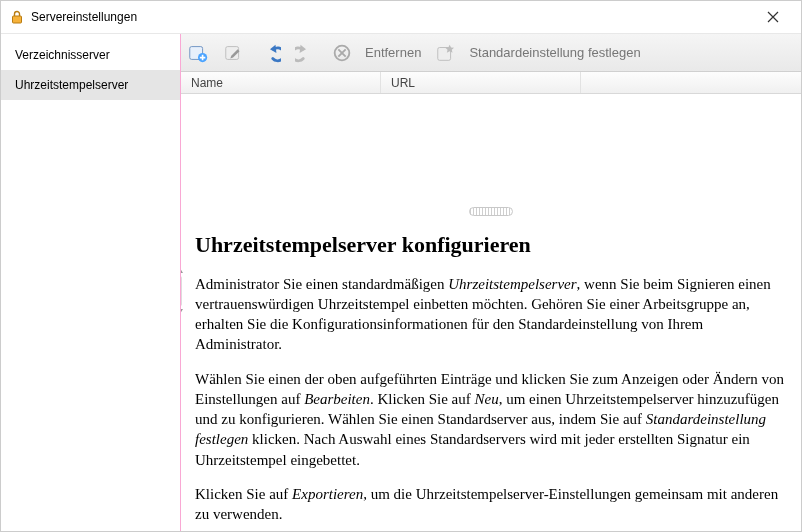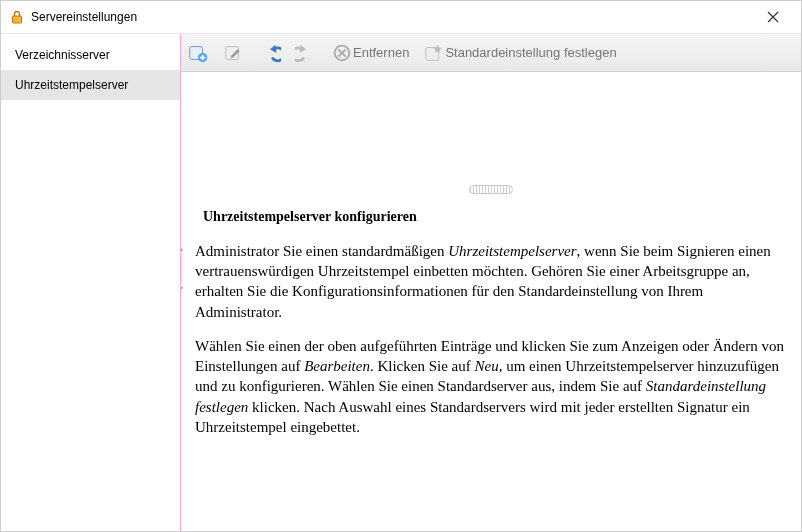--- a/index.html
+++ b/index.html
@@ -8,32 +8,32 @@
   .titlebar { height: 30px; display: flex; align-items: center; padding: 16px 8px; border-bottom: 1px solid #e8e8e8; }
   .titlebar .icon { width: 16px; height: 16px; margin-right: 6px; display: flex; align-items: center; justify-content: center; }
   .titlebar .title { flex: 1; font-size: 12px; }
   .titlebar .close { width: 40px; height: 100%; display: flex; align-items: center; justify-content: center; font-size: 14px; cursor: default; }
   .body { flex: 1; display: flex; min-height: 0; }
   .sidebar { width: 180px; border-right: 1px solid #f9a8d4; padding-top: 6px; }
   .sidebar .item { padding: 8px 14px; font-size: 12px; cursor: default; }
   .sidebar .item.selected { background: #e5e5e5; }
   .main { flex: 1; display: flex; flex-direction: column; min-height: 0; }
   .toolbar { height: 38px; background: linear-gradient(#f5f5f5,#e9e9e9); border-bottom: 1px solid #d0d0d0; display: flex; align-items: center; padding: 0 6px; gap: 14px; }
-  .tbtn { display: flex; align-items: center; gap: 0; color: #767676; font-size: 13px; cursor: default; }
+  .tbtn { display: flex; align-items: center; gap: 12px; color: #767676; font-size: 13px; cursor: default; }
   .tbtn.enabled { color: #333; }
   .tbtn svg { width: 22px; height: 22px; }
   .listhead { height: 22px; background: linear-gradient(#fdfdfd,#f0f0f0); border-bottom: 1px solid #d8d8d8; display: flex; align-items: center; font-size: 12px; color: #444; }
   .listhead .col { padding: 0 10px; border-right: 1px solid #e2e2e2; height: 100%; display: flex; align-items: center; }
   .col-name { width: 200px; }
   .col-url { width: 200px; }
   .listbody { height: 110px; background: #fff; }
   .splitter { height: 14px; display: flex; align-items: center; justify-content: center; position: relative; }
   .grip { width: 44px; height: 9px; border: 1px solid #c8c8c8; border-radius: 5px; background: repeating-linear-gradient(90deg,#cfcfcf 0 1px,transparent 1px 3px); }
   .content { flex: 1; overflow: auto; padding: 6px 14px 10px 14px; font-family: Georgia, "Times New Roman", serif; font-size: 15px; line-height: 1.35; color: #000; position: relative; }
-  .content h2 { font-family: Georgia, "Times New Roman", serif; font-weight: bold; font-size: 14px; margin: 6px 0 14px 8px; }
+  .content h2 { font-family: Georgia, "Times New Roman", serif; font-weight: bold; font-size: 22px; margin: 6px 0 14px 0; }
   .content p { margin: 0 0 14px 0; }
   .content em { font-style: italic; }
   .scroll-indicator { position: absolute; left: -6px; top: 48px; width: 10px; height: 50px; }
   .scroll-indicator svg { width: 10px; height: 50px; }
 </style>
 </head>
 <body>
 
 <div class="window">
 
@@ -96,20 +96,25 @@
         </div>
         <div class="tbtn">
           <svg viewBox="0 0 24 24">
             <rect x="3" y="6" width="14" height="14" rx="2" fill="#eee" stroke="#bbb"></rect>
             <path d="M16 3l1.5 3 3.3.3-2.5 2.2.8 3.2L16 10l-3.1 1.7.8-3.2L11.2 6.3l3.3-.3z" fill="#bdbdbd"></path>
           </svg>
           <span>Standardeinstellung festlegen</span>
         </div>
       </div>
 
+      <div class="listhead">
+        <div class="col col-name">Name</div>
+        <div class="col col-url">URL</div>
+        <div class="col" style="flex:1;border-right:none"></div>
+      </div>
 
       <div class="listbody"></div>
 
       <div class="splitter">
         <div class="grip"></div>
       </div>
 
       <div class="content">
         <div class="scroll-indicator">
           <svg viewBox="0 0 10 50">
@@ -121,17 +126,20 @@
         <h2>Uhrzeitstempelserver konfigurieren</h2>
 
         <p>
           <span>Administrator Sie einen standardmäßigen </span><em>Uhrzeitstempelserver</em><span>, wenn Sie beim Signieren einen vertrauenswürdigen Uhrzeitstempel einbetten möchten. Gehören Sie einer Arbeitsgruppe an, erhalten Sie die Konfigurationsinformationen für den Standardeinstellung von Ihrem Administrator.</span>
         </p>
 
         <p>
           <span>Wählen Sie einen der oben aufgeführten Einträge und klicken Sie zum Anzeigen oder Ändern von Einstellungen auf </span><em>Bearbeiten</em><span>. Klicken Sie auf </span><em>Neu</em><span>, um einen Uhrzeitstempelserver hinzuzufügen und zu konfigurieren. Wählen Sie einen Standardserver aus, indem Sie auf </span><em>Standardeinstellung festlegen</em><span> klicken. Nach Auswahl eines Standardservers wird mit jeder erstellten Signatur ein Uhrzeitstempel eingebettet.</span>
         </p>
 
+        <p>
+          <span>Klicken Sie auf </span><em>Exportieren</em><span>, um die Uhrzeitstempelserver-Einstellungen gemeinsam mit anderen zu verwenden.</span>
+        </p>
       </div>
 
     </div>
   </div>
 </div>
 
 </body></html>

